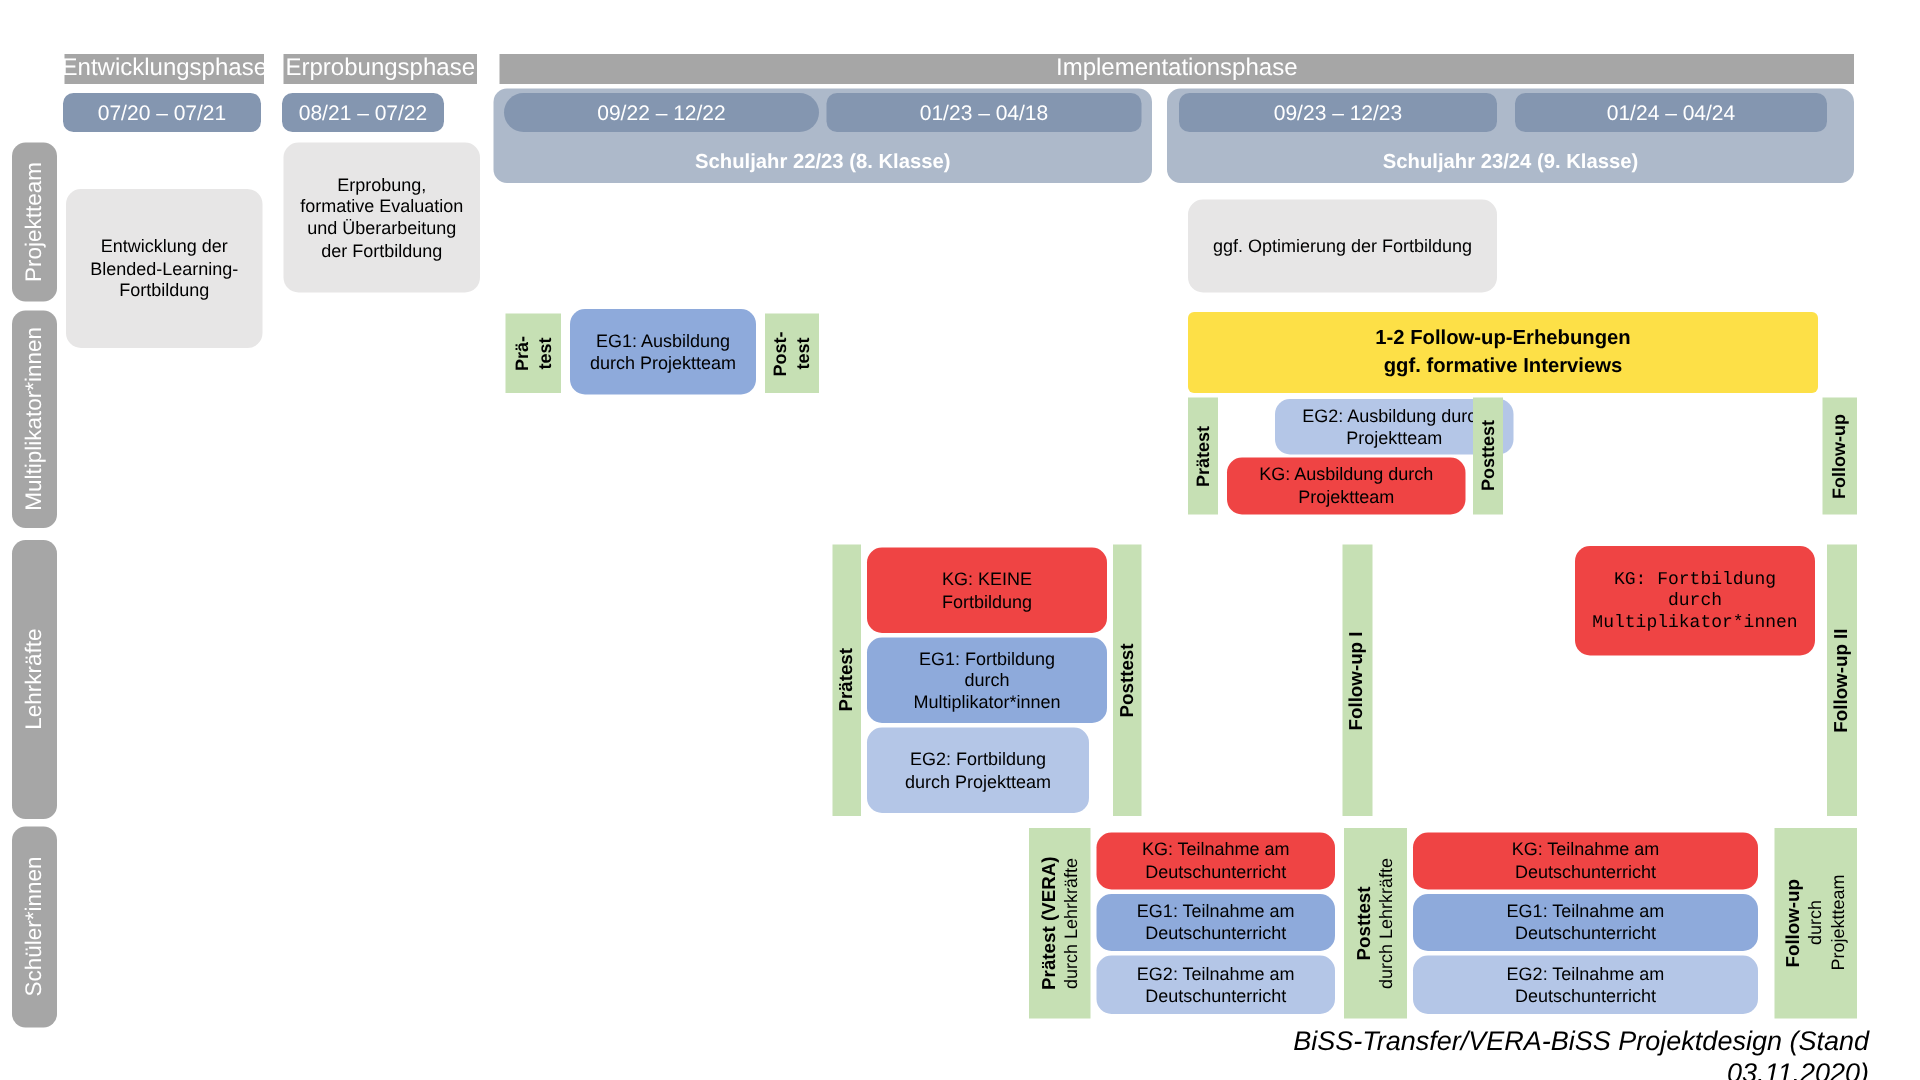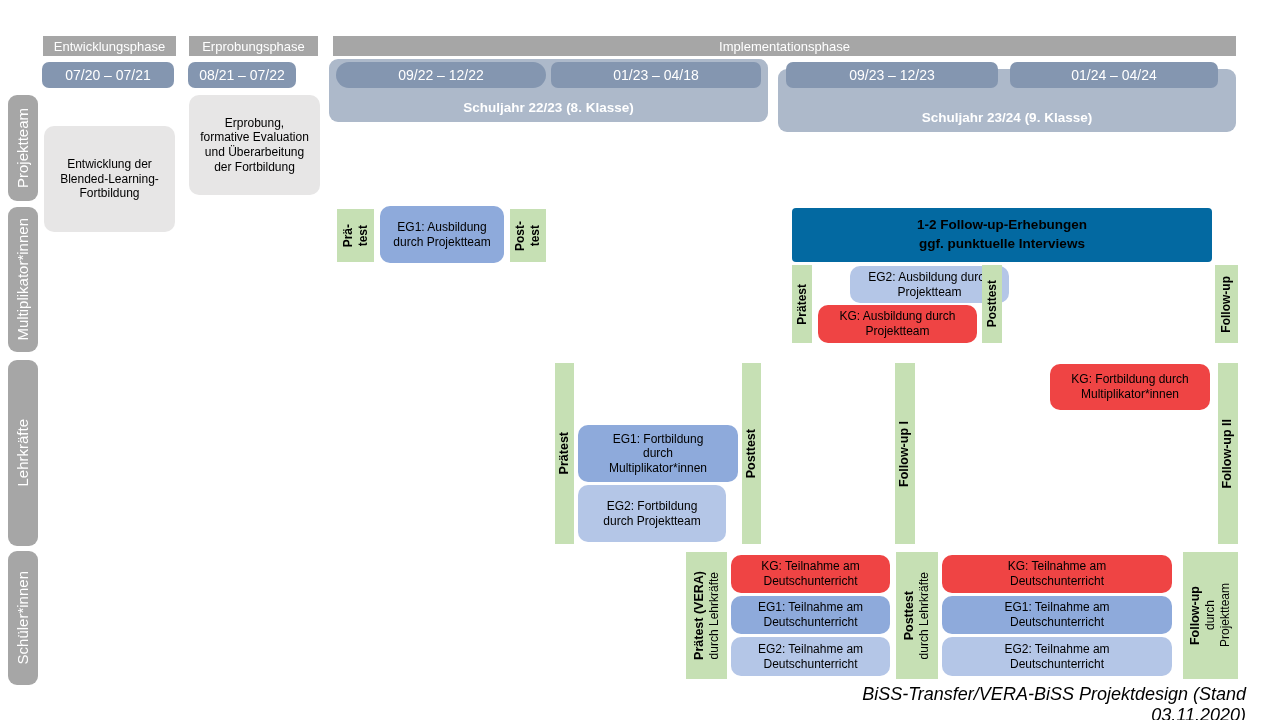--- a/index.html
+++ b/index.html
@@ -1,50 +1,50 @@
 <!DOCTYPE html>
 <html><head>
 <meta charset="utf-8">
 <style>
   html,body{margin:0;padding:0;background:#fff;}
   .canvas{position:relative;width:1280px;height:720px;background:#ffffff;
           font-family:"Liberation Sans",sans-serif;overflow:hidden;color:#000;}
   .abs{position:absolute;box-sizing:border-box;}
-  .phase{background:#a6a6a6;color:#fff;font-size:13px;display:flex;align-items:center;justify-content:center;}
+  .phase{background:#a6a6a6;color:#fff;font-size:16px;display:flex;align-items:center;justify-content:center;}
   .datebar{background:#8496b0;color:#fff;font-size:14px;border-radius:7px;display:flex;align-items:center;justify-content:center;}
   .sy{background:#adb9ca;border-radius:9px;color:#fff;font-weight:bold;font-size:13.5px;
       display:flex;align-items:flex-end;justify-content:center;padding-bottom:7px;}
   .rowlabel{background:#a6a6a6;border-radius:9px;color:#fff;display:flex;align-items:center;justify-content:center;}
   .rowlabel .vcol{font-size:15px;}
   .box{border-radius:10px;display:flex;align-items:center;justify-content:center;
        text-align:center;font-size:12px;line-height:1.22;padding:3px 10px;}
   .gray{background:#e7e6e6;}
   .kg{background:#ef4444;}
   .eg1{background:#8eaadb;}
   .eg2{background:#b4c6e7;}
-  .green{background:#0369a1;}
+  .green{background:#fde047;}
   .vbar{background:#c6e0b4;display:flex;align-items:center;justify-content:center;gap:2px;}
   .vcol{writing-mode:vertical-rl;transform:rotate(180deg);white-space:nowrap;line-height:1.05;font-size:12px;}
   .b{font-weight:bold;}
   .fs125{font-size:12.5px;}
   .headbox{display:flex;flex-direction:column;align-items:center;justify-content:center;
            border-radius:4px;font-weight:bold;font-size:13.5px;line-height:1.4;text-align:center;}
   .pad-lg{padding:3px 22px;}
   .pad-xl{padding:3px 30px;}
   .caption{font-style:italic;font-size:18px;text-align:right;}
 </style>
 </head>
 <body>
 
 <div class="canvas">
 
   <div class="abs sy" style="left:329px;top:59px;width:439px;height:63px;">
     <span>Schuljahr 22/23 (8. Klasse)</span>
   </div>
-  <div class="abs sy" style="left:778px;top:59px;width:458px;height:63px;margin-top:10px;">
+  <div class="abs sy" style="left:778px;top:59px;width:458px;height:63px;">
     <span>Schuljahr 23/24 (9. Klasse)</span>
   </div>
 
   <div class="abs phase" style="left:43px;top:36px;width:133px;height:20px;">Entwicklungsphase</div>
   <div class="abs phase" style="left:189px;top:36px;width:129px;height:20px;">Erprobungsphase</div>
   <div class="abs phase" style="left:333px;top:36px;width:903px;height:20px;">Implementationsphase</div>
 
   <div class="abs datebar" style="left:42px;top:62px;width:132px;height:26px;">07/20 – 07/21</div>
   <div class="abs datebar" style="left:188px;top:62px;width:108px;height:26px;">08/21 – 07/22</div>
   <div class="abs datebar" style="left:336px;top:62px;width:210px;height:26px;border-radius:13px;">09/22 – 12/22</div>
@@ -60,59 +60,61 @@
   </div>
   <div class="abs rowlabel" style="left:8px;top:360px;width:30px;height:186px;">
     <span class="vcol">Lehrkräfte</span>
   </div>
   <div class="abs rowlabel" style="left:8px;top:551px;width:30px;height:134px;">
     <span class="vcol">Schüler*innen</span>
   </div>
 
   <div class="abs box gray" style="left:44px;top:95px;width:131px;height:106px;margin-top:31px;">Entwicklung der Blended-Learning-Fortbildung</div>
   <div class="abs box gray" style="left:189px;top:95px;width:131px;height:100px;">Erprobung, formative Evaluation und Überarbeitung der Fortbildung</div>
+  <div class="abs box gray" style="left:792px;top:133px;width:206px;height:62px;">ggf. Optimierung der Fortbildung</div>
 
   <div class="abs vbar" style="left:337px;top:209px;width:37px;height:53px;">
     <span class="vcol b">Prä-</span>
     <span class="vcol b">test</span>
   </div>
   <div class="abs box eg1" style="left:380px;top:206px;width:124px;height:57px;">EG1: Ausbildung durch Projektteam</div>
   <div class="abs vbar" style="left:510px;top:209px;width:36px;height:53px;">
     <span class="vcol b">Post-</span>
     <span class="vcol b">test</span>
   </div>
 
   <div class="abs green headbox" style="left:792px;top:208px;width:420px;height:54px;">
     <div>1-2 Follow-up-Erhebungen</div>
-    <div>ggf. punktuelle Interviews</div>
+    <div>ggf. formative Interviews</div>
   </div>
   <div class="abs vbar" style="left:792px;top:265px;width:20px;height:78px;">
     <span class="vcol b">Prätest</span>
   </div>
   <div class="abs box eg2" style="left:818px;top:266px;width:159px;height:37px;margin-left:32px;">EG2: Ausbildung durch Projektteam</div>
   <div class="abs box kg" style="left:818px;top:305px;width:159px;height:38px;">KG: Ausbildung durch Projektteam</div>
   <div class="abs vbar" style="left:982px;top:265px;width:20px;height:78px;">
     <span class="vcol b">Posttest</span>
   </div>
   <div class="abs vbar" style="left:1215px;top:265px;width:23px;height:78px;">
     <span class="vcol b">Follow-up</span>
   </div>
 
   <div class="abs vbar" style="left:555px;top:363px;width:19px;height:181px;">
     <span class="vcol b fs125">Prätest</span>
   </div>
+  <div class="abs box kg pad-lg" style="left:578px;top:365px;width:160px;height:57px;">KG: KEINE Fortbildung</div>
   <div class="abs box eg1 pad-lg" style="left:578px;top:425px;width:160px;height:57px;">EG1: Fortbildung durch Multiplikator*innen</div>
   <div class="abs box eg2 pad-lg" style="left:578px;top:485px;width:148px;height:57px;">EG2: Fortbildung durch Projektteam</div>
   <div class="abs vbar" style="left:742px;top:363px;width:19px;height:181px;">
     <span class="vcol b fs125">Posttest</span>
   </div>
   <div class="abs vbar" style="left:895px;top:363px;width:20px;height:181px;">
     <span class="vcol b fs125">Follow-up I</span>
   </div>
-  <div class="abs box kg" style="left:1050px;top:364px;width:160px;height:46px;">KG: Fortbildung durch Multiplikator*innen</div>
+  <div class="abs box kg" style="left:1050px;top:364px;width:160px;height:73px;font-family:Liberation Mono, monospace;">KG: Fortbildung durch Multiplikator*innen</div>
   <div class="abs vbar" style="left:1218px;top:363px;width:20px;height:181px;">
     <span class="vcol b fs125">Follow-up II</span>
   </div>
 
   <div class="abs vbar" style="left:686px;top:552px;width:41px;height:127px;">
     <span class="vcol b fs125">Prätest (VERA)</span>
     <span class="vcol">durch Lehrkräfte</span>
   </div>
   <div class="abs box kg" style="left:731px;top:555px;width:159px;height:38px;">KG: Teilnahme am Deutschunterricht</div>
   <div class="abs box eg1" style="left:731px;top:596px;width:159px;height:38px;">EG1: Teilnahme am Deutschunterricht</div>

